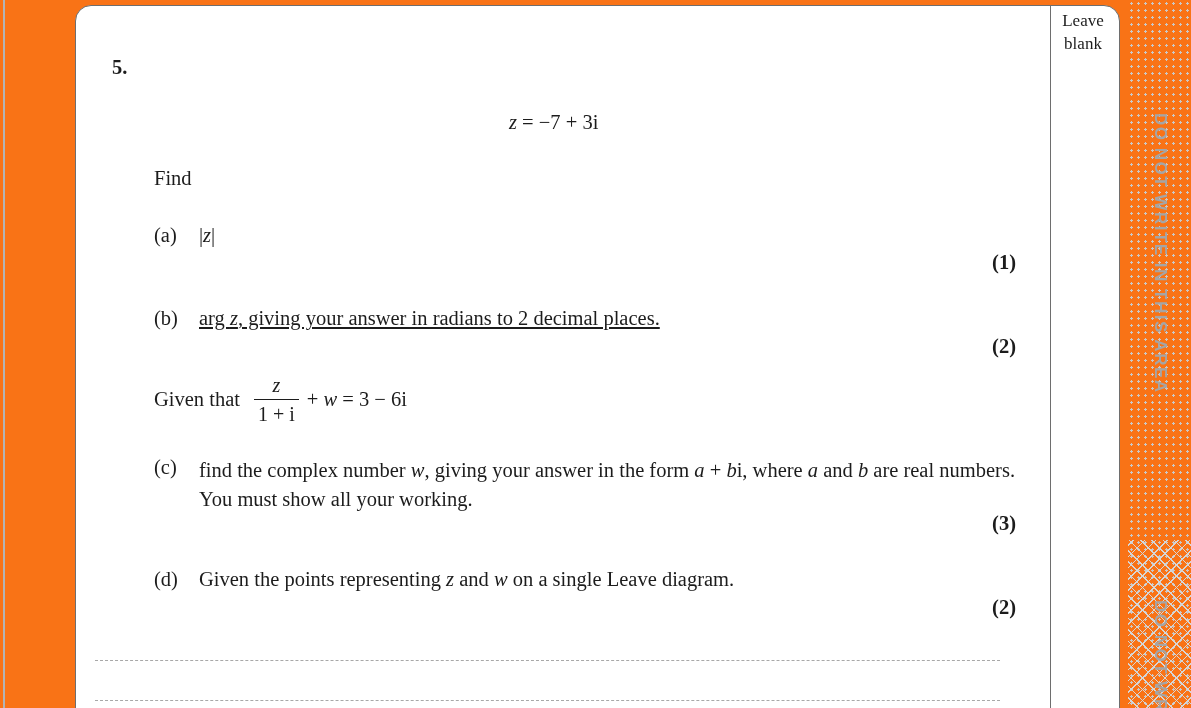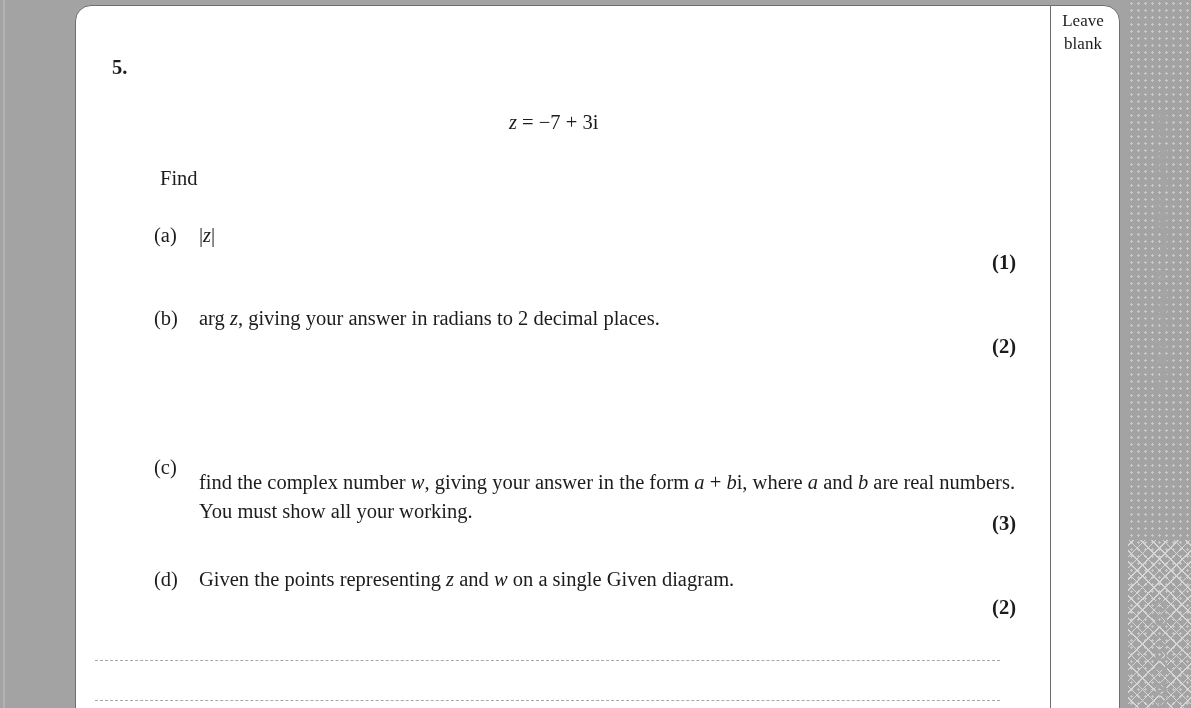--- a/index.html
+++ b/index.html
@@ -1,18 +1,18 @@
 <!DOCTYPE html>
 <html><head>
 <meta charset="utf-8">
 <style>
   html,body{margin:0;padding:0;background:#fff;}
   .stage{
     position:relative;width:1191px;height:708px;overflow:hidden;
-    background:#a3a3a3;font-family:"Liberation Serif",serif;color:#1c1c1c;
+    background:#f97316;font-family:"Liberation Serif",serif;color:#1c1c1c;
   }
   
   .page-edge{position:absolute;left:3px;top:0;width:2px;height:708px;background:#b3b3b3;}
   
   .qbox{
     position:absolute;left:75px;top:5px;width:1043px;height:760px;
     border:1.6px solid #6e6e6e;border-radius:16px;background:#fff;
   }
   .lb-divider{position:absolute;left:1050px;top:6px;width:0;height:702px;border-left:1.6px solid #6e6e6e;}
   .leave-blank{
@@ -36,21 +36,21 @@
     writing-mode:vertical-rl;text-orientation:mixed;white-space:nowrap;
     font-family:"Liberation Sans",sans-serif;font-weight:bold;
     font-size:17px;letter-spacing:1.5px;color:#a5a5a5;
   }
   .vtext.top{top:113px;}
   .vtext.bottom{top:600px;}
   
   .txt{position:absolute;font-size:20.5px;white-space:pre-wrap;}
   .qnum{font-weight:bold;}
   .marks{position:absolute;left:916px;width:100px;text-align:right;font-weight:bold;font-size:20.5px;}
-  .wrap{line-height:1.42;margin-top:12px;}
+  .wrap{line-height:1.42;}
   i{font-style:italic;}
   .given{position:absolute;left:154px;top:374px;display:flex;align-items:center;font-size:20.5px;}
   .frac{display:inline-flex;flex-direction:column;align-items:center;margin:0 8px 0 14px;font-size:20px;line-height:1.1;}
   .frac .num{align-self:stretch;text-align:center;border-bottom:1.7px solid #1c1c1c;padding:0 4px 3px;}
   .frac .den{padding:3px 4px 0;}
   .ans-line{position:absolute;left:95px;width:905px;height:0;border-top:1.5px dashed #a8a8a8;}
 </style>
 </head>
 <body>
 
@@ -65,35 +65,43 @@
   <div class="margin-strip">
     <div class="crosshatch"></div>
     <div class="vtext top">DO NOT WRITE IN THIS AREA</div>
     <div class="vtext bottom">DO NOT WRITE IN THIS AREA</div>
   </div>
 
   <div class="txt qnum" style="left:112px;top:56px;">5.</div>
 
   <div class="txt" style="left:509px;top:111px;"><i>z</i><span> = −7 + 3i</span></div>
 
-  <div class="txt" style="left:160px;top:167px;text-align:right;">Find</div>
+  <div class="txt" style="left:154px;top:167px;text-align:right;">Find</div>
 
   <div class="txt" style="left:154px;top:224px;">(a)</div>
   <div class="txt" style="left:199px;top:224px;"><span>|</span><i>z</i><span>|</span></div>
   <div class="marks" style="top:251px;">(1)</div>
 
   <div class="txt" style="left:154px;top:307px;">(b)</div>
-  <div class="txt" style="left:199px;top:307px;"><span>arg </span><i>z</i><span>, giving your answer in radians to 2 decimal places.</span></div>
+  <div class="txt" style="left:199px;top:307px;text-decoration:underline;"><span>arg </span><i>z</i><span>, giving your answer in radians to 2 decimal places.</span></div>
   <div class="marks" style="top:335px;">(2)</div>
 
+  <div class="given">
+    <span>Given that</span>
+    <span class="frac">
+      <span class="num"><i>z</i></span>
+      <span class="den">1 + i</span>
+    </span>
+    <span><span>+ </span><i>w</i><span> = 3 − 6i</span></span>
+  </div>
 
   <div class="txt" style="left:154px;top:456px;">(c)</div>
   <div class="txt wrap" style="left:199px;top:456px;width:822px;"><span>find the complex number </span><i>w</i><span>, giving your answer in the form </span><i>a</i><span> + </span><i>b</i><span>i, where </span><i>a</i><span> and </span><i>b</i><span> are real numbers.  You must show all your working.</span></div>
   <div class="marks" style="top:512px;">(3)</div>
 
   <div class="txt" style="left:154px;top:568px;">(d)</div>
-  <div class="txt" style="left:199px;top:568px;"><span>Given the points representing </span><i>z</i><span> and </span><i>w</i><span> on a single Given diagram.</span></div>
+  <div class="txt" style="left:199px;top:568px;"><span>Given the points representing </span><i>z</i><span> and </span><i>w</i><span> on a single Leave diagram.</span></div>
   <div class="marks" style="top:596px;">(2)</div>
 
   <div class="ans-line" style="top:660px;"></div>
   <div class="ans-line" style="top:700px;"></div>
 
 </div>
 
 </body></html>

